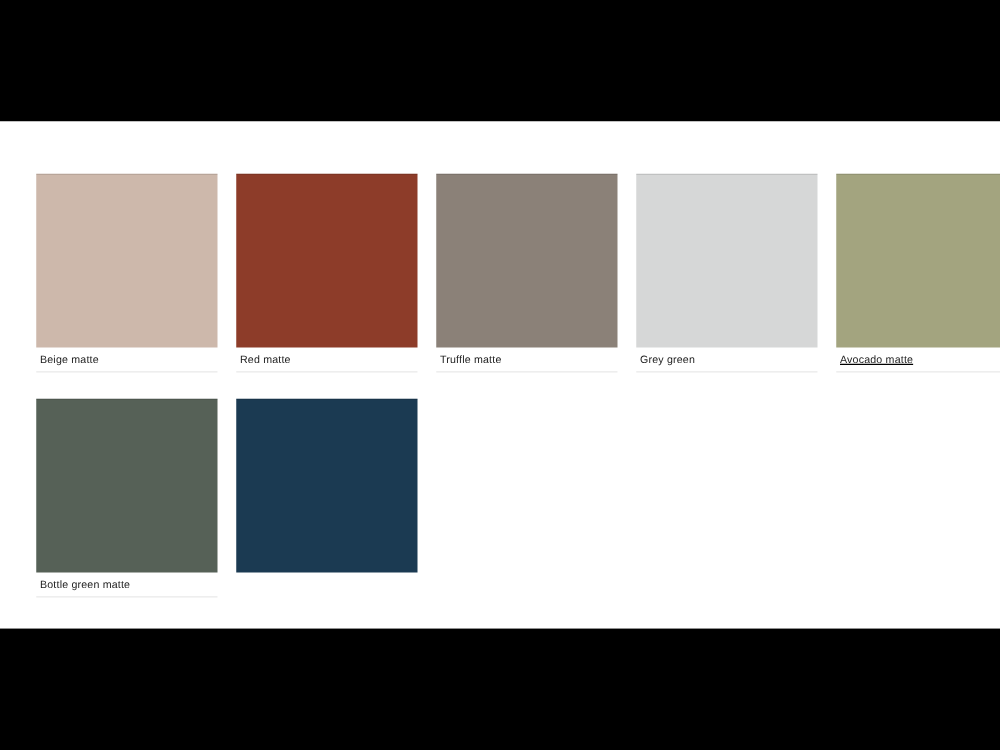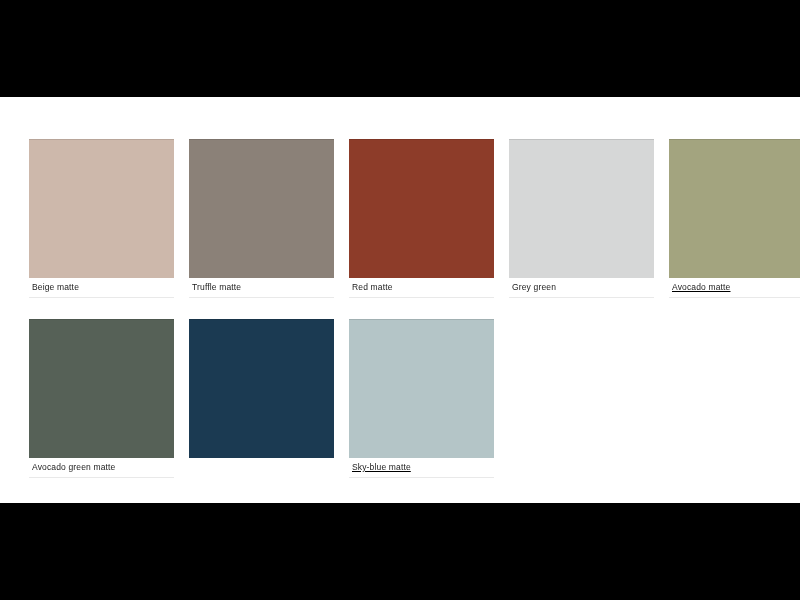--- a/index.html
+++ b/index.html
@@ -99,47 +99,43 @@
   <div id="letterbox-top"></div>
 
   <div id="page">
     <div id="swatch-grid">
         <div class="swatch-row">
           <div class="swatch-card">
             <div class="swatch-chip" style="background-color: rgb(205, 184, 171);"></div>
             <div class="swatch-label">Beige matte</div>
           </div>
           <div class="swatch-card">
+            <div class="swatch-chip" style="background-color: rgb(141, 60, 41);"></div>
+            <div class="swatch-label">Red matte</div>
+          </div>
+          <div class="swatch-card">
             <div class="swatch-chip" style="background-color: rgb(139, 129, 120);"></div>
             <div class="swatch-label">Truffle matte</div>
-          </div>
-          <div class="swatch-card">
-            <div class="swatch-chip" style="background-color: rgb(141, 60, 41);"></div>
-            <div class="swatch-label">Red matte</div>
           </div>
           <div class="swatch-card">
             <div class="swatch-chip" style="background-color: rgb(214, 215, 215);"></div>
             <div class="swatch-label">Grey green</div>
           </div>
           <div class="swatch-card">
             <div class="swatch-chip" style="background-color: rgb(163, 164, 127);"></div>
             <div class="swatch-label">Avocado matte</div>
           </div>
         </div>
         <div class="swatch-row">
           <div class="swatch-card">
             <div class="swatch-chip" style="background-color: rgb(86, 97, 87);"></div>
-            <div class="swatch-label">Avocado green matte</div>
+            <div class="swatch-label">Bottle green matte</div>
           </div>
           <div class="swatch-card">
             <div class="swatch-chip" style="background-color: rgb(27, 58, 82);"></div>
-          </div>
-          <div class="swatch-card">
-            <div class="swatch-chip" style="background-color: rgb(180, 197, 199);"></div>
-            <div class="swatch-label">Sky-blue matte</div>
           </div>
         </div>
       </div>
   </div>
 
   <div id="letterbox-bottom"></div>
 
 </div>
 
 </body></html>

